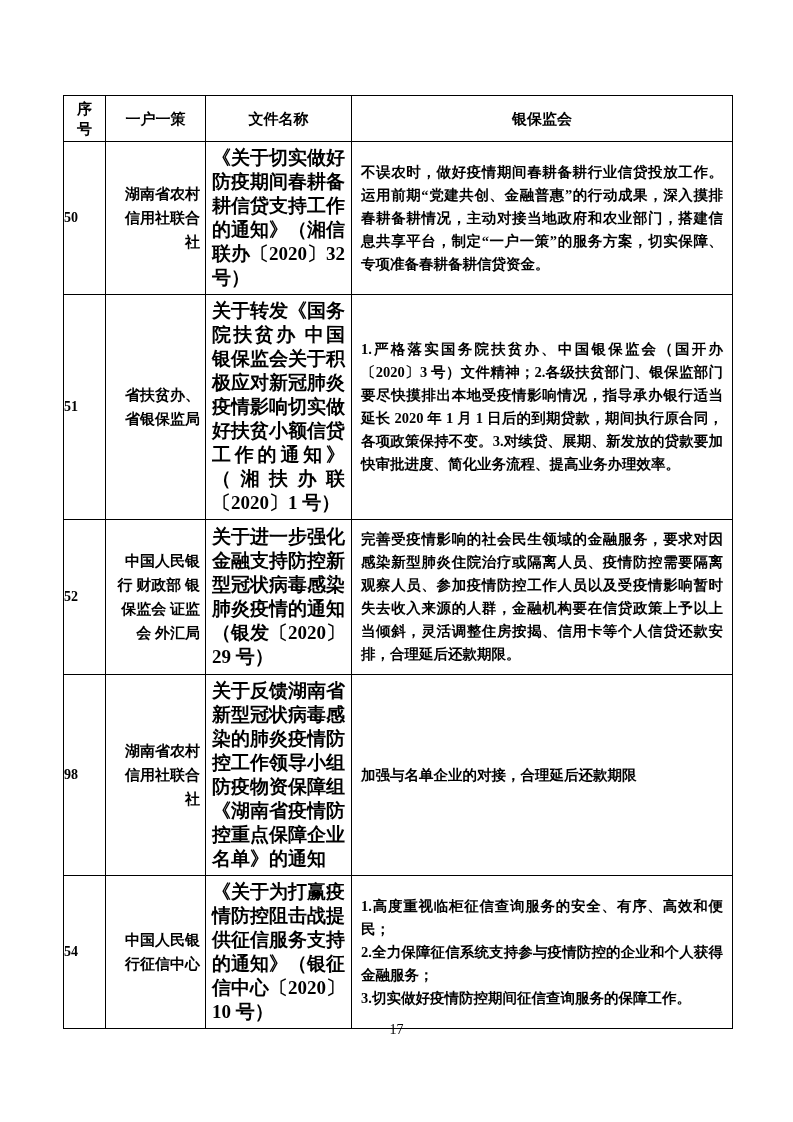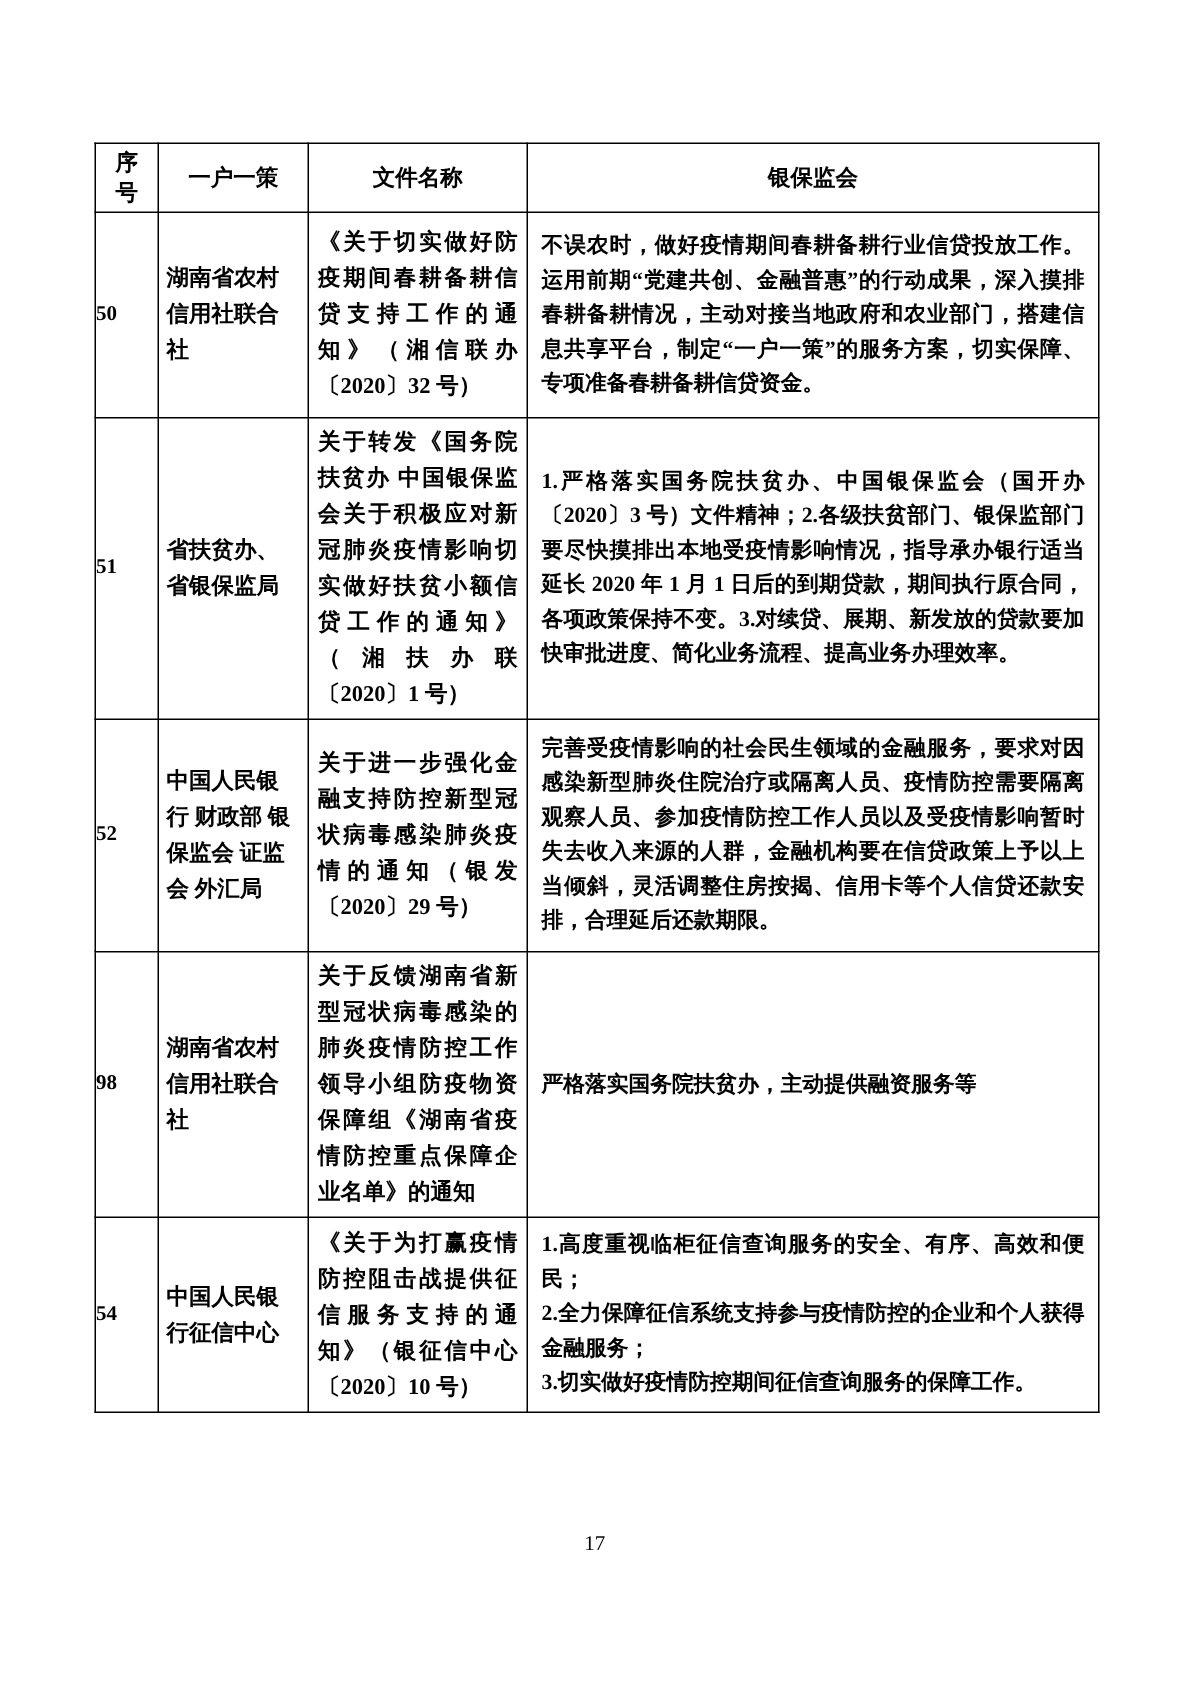--- a/index.html
+++ b/index.html
@@ -49,28 +49,28 @@
     text-align: center;
     font-size: 15px;
     line-height: 20px;
     font-weight: bold;
     white-space: pre-line;
   }
   .cell-no {
     font-size: 14px;
   }
   .cell-agency {
-    text-align: left;
+    text-align: right;
     font-size: 15px;
     line-height: 24px;
     padding: 2px 5px;
   }
   .cell-title {
     text-align: justify;
-    font-size: 15px;
+    font-size: 19px;
     line-height: 24px;
     padding: 4px 6px;
   }
   .cell-content {
     text-align: justify;
     font-size: 14.5px;
     line-height: 23px;
     padding: 6px 9px;
     white-space: pre-line;
   }
@@ -122,21 +122,21 @@
       <tr class="row-52">
         <td class="cell-no">52</td>
         <td class="cell-agency">中国人民银行 财政部 银保监会 证监会 外汇局</td>
         <td class="cell-title">关于进一步强化金融支持防控新型冠状病毒感染肺炎疫情的通知（银发〔2020〕29 号）</td>
         <td class="cell-content">完善受疫情影响的社会民生领域的金融服务，要求对因感染新型肺炎住院治疗或隔离人员、疫情防控需要隔离观察人员、参加疫情防控工作人员以及受疫情影响暂时失去收入来源的人群，金融机构要在信贷政策上予以上当倾斜，灵活调整住房按揭、信用卡等个人信贷还款安排，合理延后还款期限。</td>
       </tr>
       <tr class="row-53">
         <td class="cell-no">98</td>
         <td class="cell-agency">湖南省农村信用社联合社</td>
         <td class="cell-title">关于反馈湖南省新型冠状病毒感染的肺炎疫情防控工作领导小组防疫物资保障组《湖南省疫情防控重点保障企业名单》的通知</td>
-        <td class="cell-content">严格落实国务院扶贫办，主动提供融资服务等</td>
+        <td class="cell-content">加强与名单企业的对接，合理延后还款期限</td>
       </tr>
       <tr class="row-54">
         <td class="cell-no">54</td>
         <td class="cell-agency">中国人民银行征信中心</td>
         <td class="cell-title">《关于为打赢疫情防控阻击战提供征信服务支持的通知》（银征信中心〔2020〕10 号）</td>
         <td class="cell-content">1.高度重视临柜征信查询服务的安全、有序、高效和便民；
 2.全力保障征信系统支持参与疫情防控的企业和个人获得金融服务；
 3.切实做好疫情防控期间征信查询服务的保障工作。</td>
       </tr>
     </tbody>

